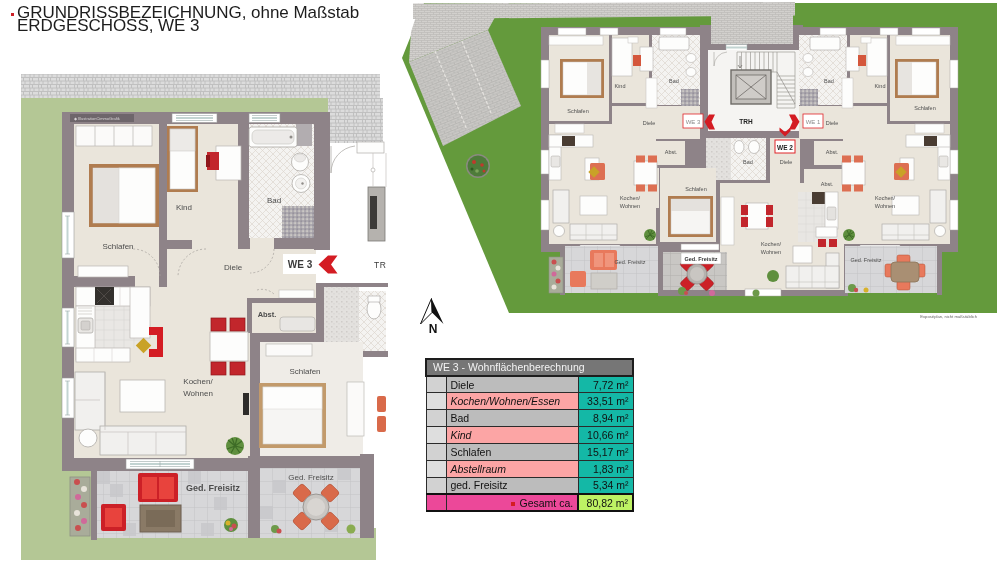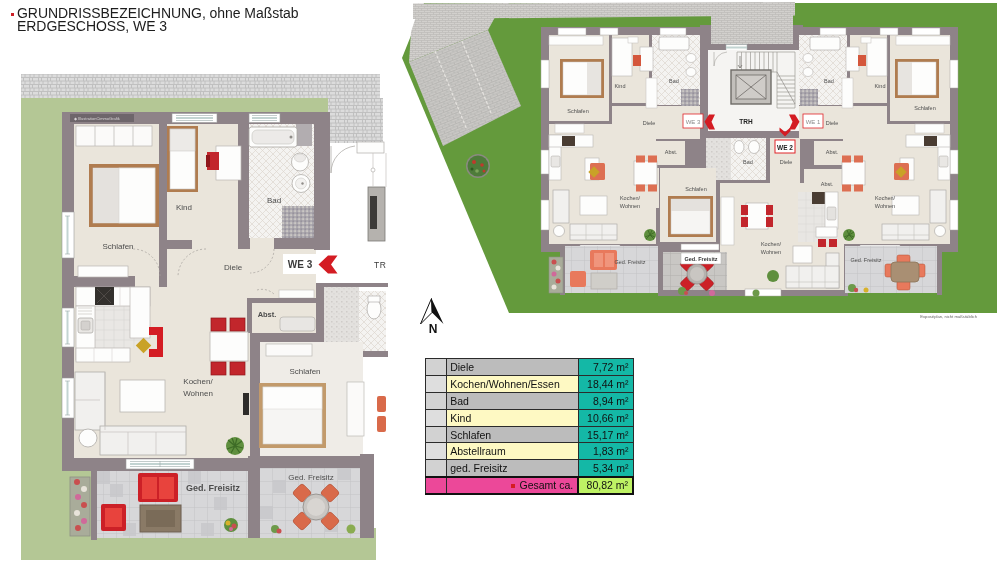--- a/index.html
+++ b/index.html
@@ -1,30 +1,30 @@
 <!DOCTYPE html>
 <html><head>
 <meta charset="utf-8">
 <style>
 html,body{margin:0;padding:0;background:#fff;}
 #stage{position:relative;width:1000px;height:578px;background:#fff;overflow:hidden;
   font-family:"Liberation Sans",sans-serif;}
-#title{position:absolute;left:17px;top:7px;font-size:14px;line-height:12.6px;color:#1d1d1d;letter-spacing:-0.05px;}
+#title{position:absolute;left:17px;top:7px;font-size:17px;line-height:12.6px;color:#1d1d1d;letter-spacing:-0.05px;}
 #title b{font-weight:normal;}
 #bullet{position:absolute;left:10.5px;top:12.5px;width:3.5px;height:3.5px;background:#cc2027;}
 svg{position:absolute;left:0;top:0;}
 #tbl{position:absolute;left:425px;top:358px;width:209px;border-collapse:collapse;
   font-size:10.5px;color:#111;}
 #tbl td{border:1px solid #2b2b2b;padding:0 4px 0 3px;white-space:nowrap;}
 #tbl .hd{background:#767676;color:#f4f4f4;font-size:10.5px;height:13px;border:2px solid #1d1d1d;padding-left:6px;}
 #tbl .c0{padding:0;}
 #tbl .odd .c0{background:#d2d2d2;}
 #tbl .odd .c1{background:#bcbcbc;}
 #tbl .even .c0{background:#dedede;}
-#tbl .even .c1{background:#fef9c3;}
+#tbl .even .c1{background:#fca5a5;font-style:italic;}
 #tbl .c2{background:#14b8a6;text-align:right;}
 #tbl tr{height:16.9px;}
 #tbl .tot td{background:#ec4899;border-top:2px solid #111;border-bottom:2px solid #111;height:13.5px;}
 #tbl .tot .c1{text-align:right;}
 #tbl .tot .c2{border-left:2px solid #111;border-right:2px solid #111;background:#bef264;}
 .rs{display:inline-block;width:4px;height:4px;background:#d41c23;margin:0 2px 1px 0;}
 </style>
 </head>
 <body>
 <div id="stage">
@@ -586,29 +586,32 @@
   <div id="bullet"></div>
   <div id="title">GRUNDRISSBEZEICHNUNG, ohne Maßstab<br><b>ERDGESCHOSS, WE 3</b></div>
 
   <table id="tbl" cellspacing="0">
     <colgroup>
         <col style="width:22px">
         <col style="width:132px">
         <col style="width:55px">
       </colgroup>
     <tbody>
+        <tr>
+          <td class="hd" colspan="3">WE 3 - Wohnflächenberechnung</td>
+        </tr>
     <tr class="odd">
           <td class="c0"></td>
           <td class="c1">Diele</td>
           <td class="c2">7,72 m²</td>
         </tr>
     <tr class="even">
           <td class="c0"></td>
           <td class="c1">Kochen/Wohnen/Essen</td>
-          <td class="c2">18,44 m²</td>
+          <td class="c2">33,51 m²</td>
         </tr>
     <tr class="odd">
           <td class="c0"></td>
           <td class="c1">Bad</td>
           <td class="c2">8,94 m²</td>
         </tr>
     <tr class="even">
           <td class="c0"></td>
           <td class="c1">Kind</td>
           <td class="c2">10,66 m²</td>

